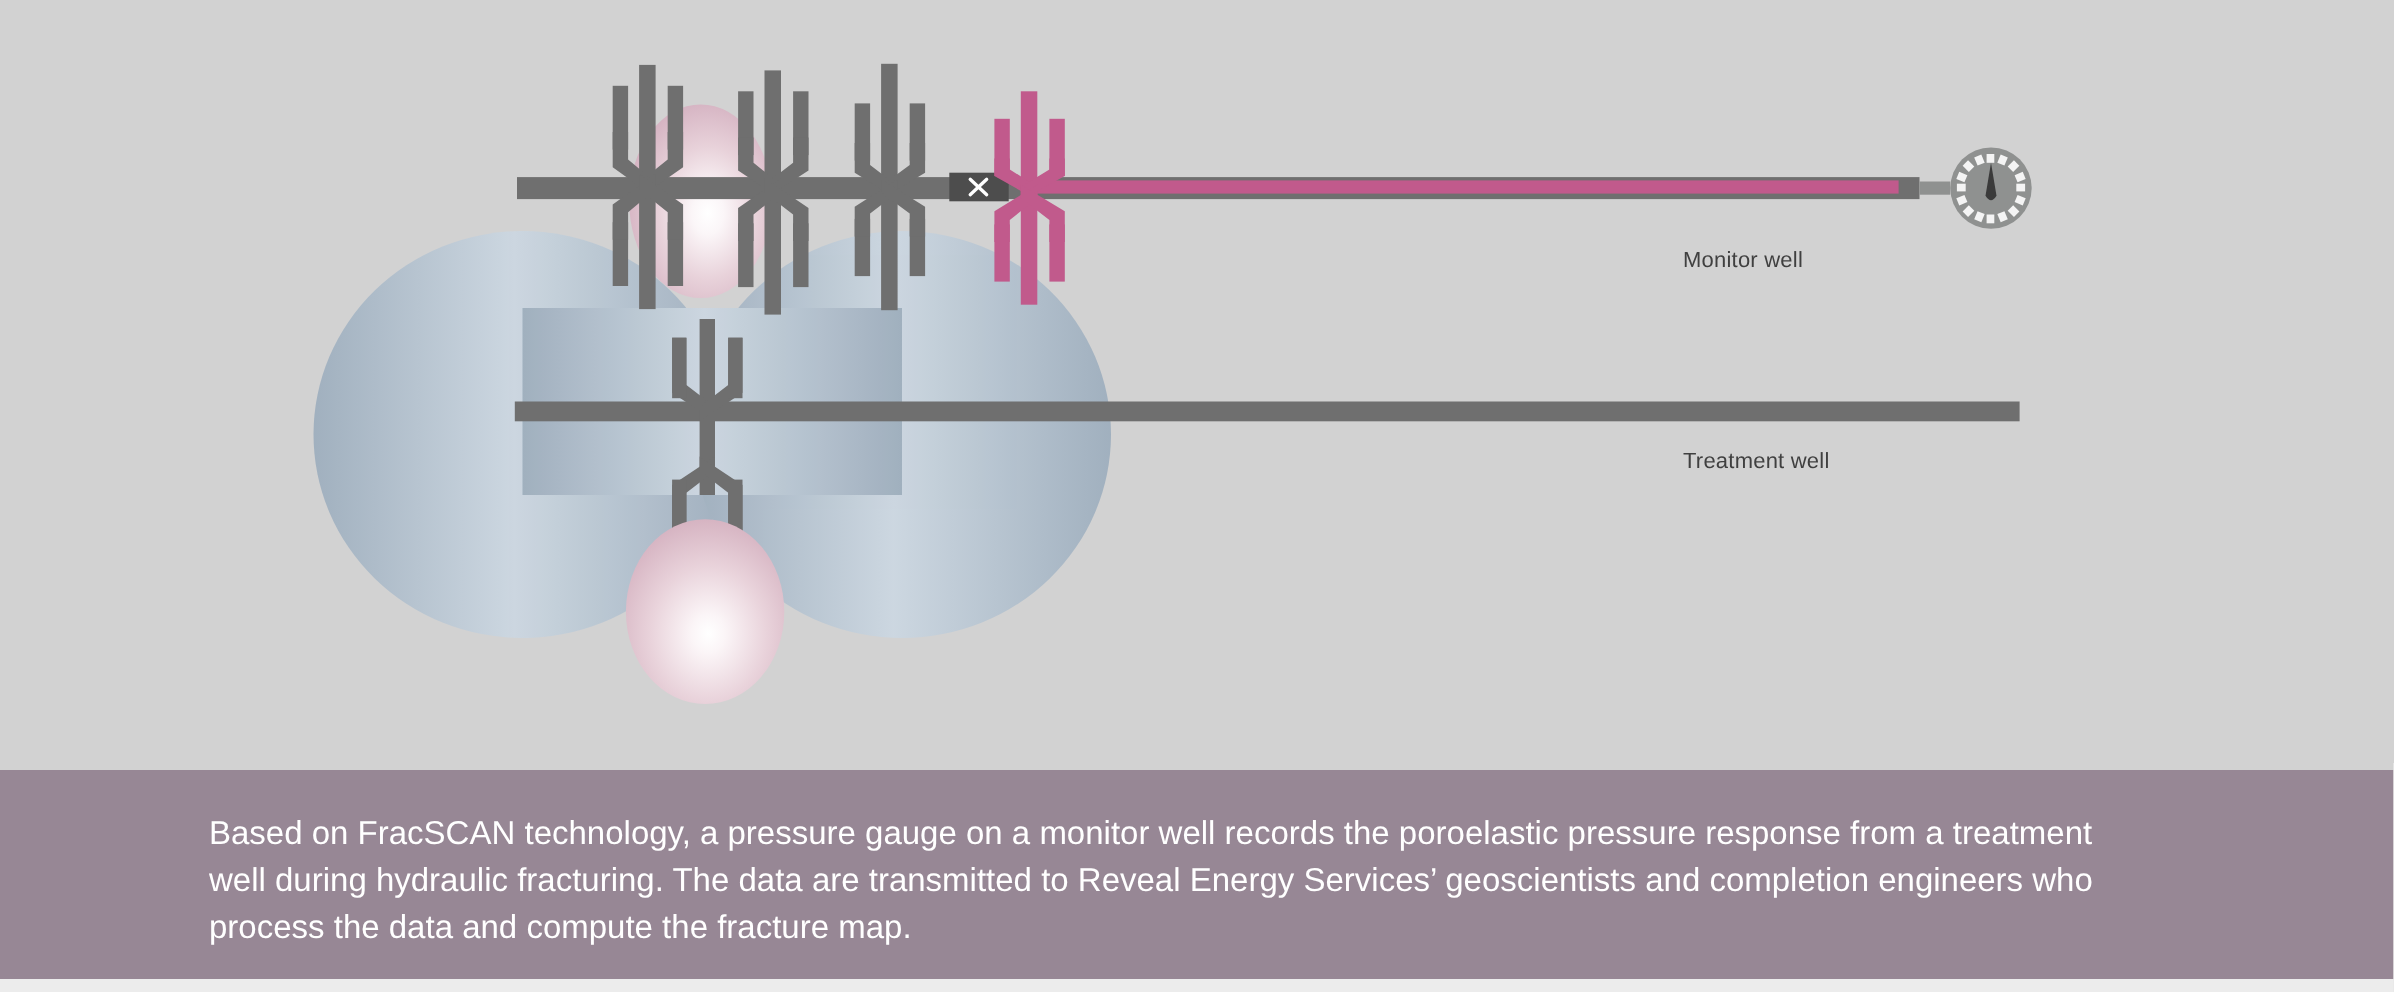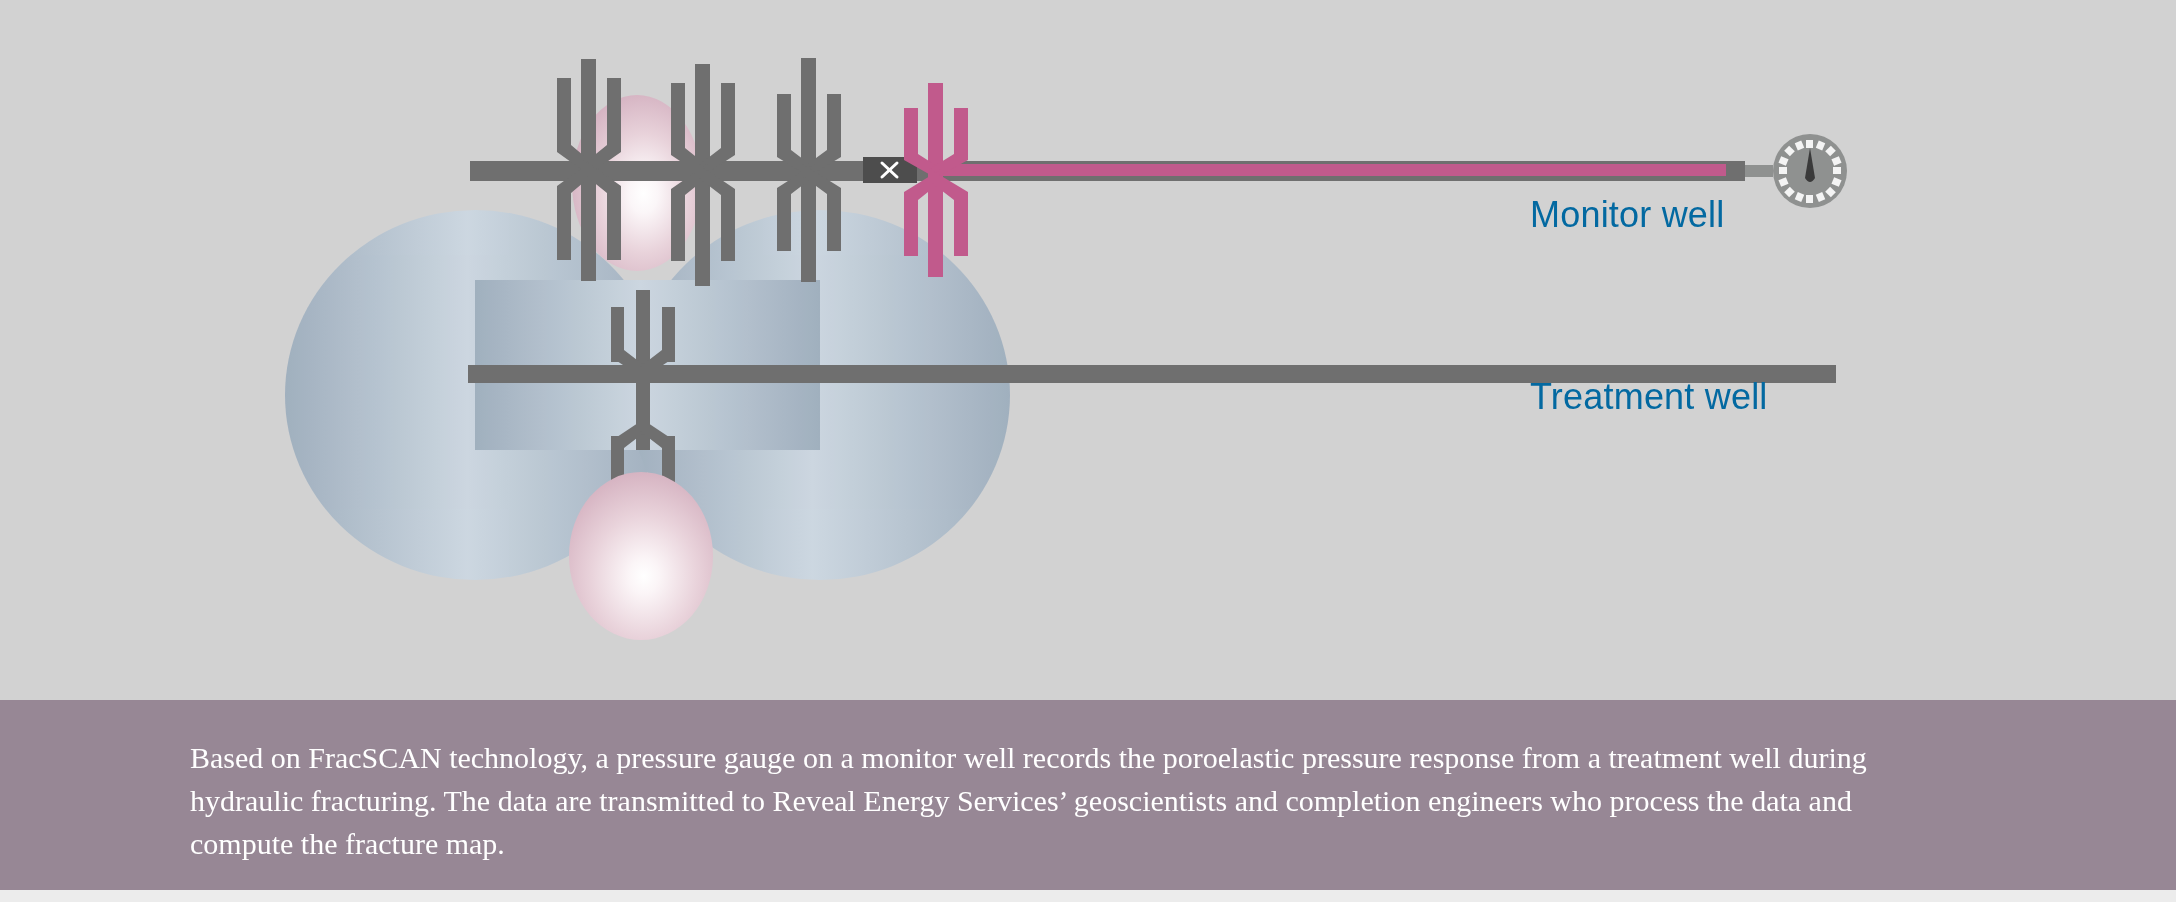--- a/index.html
+++ b/index.html
@@ -32,25 +32,26 @@
   #illustration svg {
     position: absolute;
     left: 0;
     top: 0;
     display: block;
   }
 
   
   .well-label {
     position: absolute;
-    color: #0369a1;
-    font-size: 36px;
+    color: #404040;
+    font-size: 20px;
     font-family: "Liberation Sans", sans-serif;
     letter-spacing: 0.2px;
     white-space: nowrap;
+    margin-top: 32px;
   }
   #label-monitor {
     left: 1530px;
     top: 194px;
   }
   #label-treatment {
     left: 1530px;
     top: 376px;
   }
 
@@ -65,21 +66,21 @@
     box-sizing: border-box;
   }
   #caption-text {
     position: absolute;
     left: 190px;
     top: 36px;
     width: 1760px;
     color: #ffffff;
     font-size: 30px;
     line-height: 43px;
-    font-family: Liberation Serif, serif;
+    font-family: Liberation Sans, sans-serif;
   }
   #bottom-strip {
     position: absolute;
     left: 0;
     top: 890px;
     width: 2176px;
     height: 12px;
     background: #ececec;
   }
 </style>

